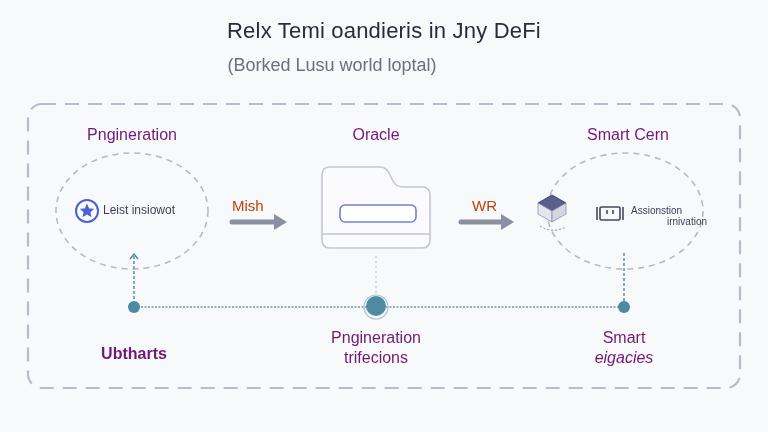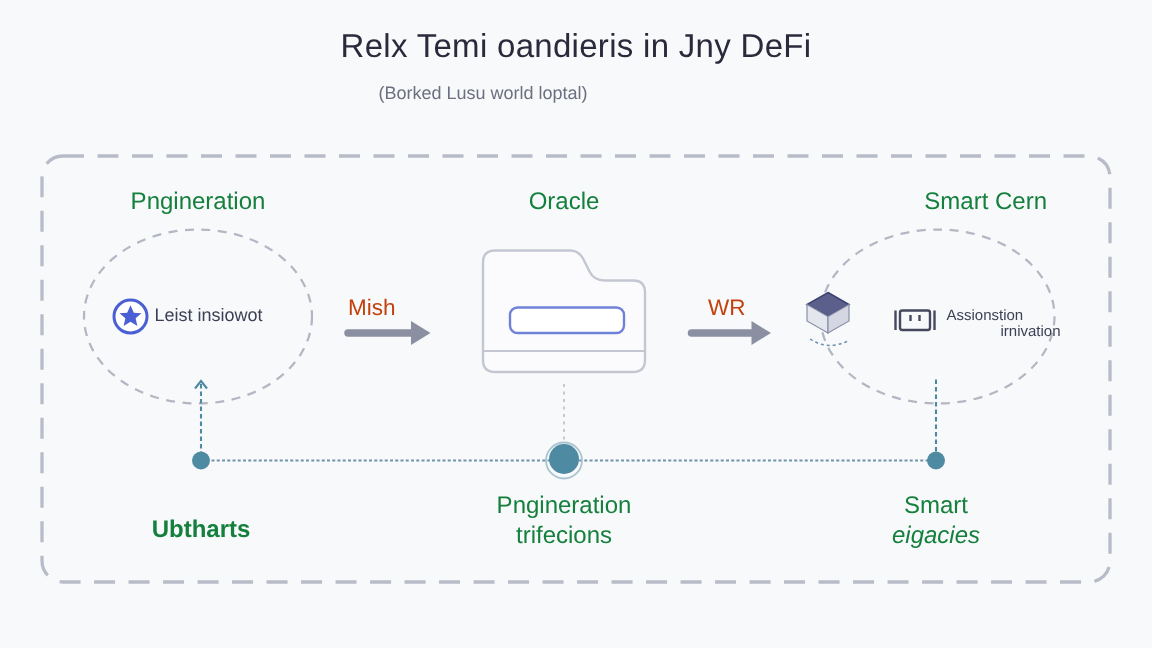--- a/index.html
+++ b/index.html
@@ -9,24 +9,24 @@
       font-family: "Liberation Sans", "DejaVu Sans", sans-serif;
       position: relative;
       color: #33334a;
     }
     .title {
       position: absolute; left: 0; top: 18px; width: 768px;
       text-align: center; font-size: 22px; color: #2a2a3c; letter-spacing: 0.2px;
     }
     .subtitle {
       position: absolute; left: 0; top: 55px; width: 644px;
-      text-align: center; font-size: 12px; color: #6c6f80;
+      text-align: center; font-size: 18px; color: #6c6f80; padding-left: 10px;
     }
     svg.diagram { position: absolute; left: 0; top: 0; }
-    .lbl { position: absolute; font-size: 16px; color: #15803d; text-align: center; }
+    .lbl { position: absolute; font-size: 16px; color: #701a75; text-align: center; }
     .lbl-small { position: absolute; font-size: 11px; color: #3d3f56; line-height: 11px; }
     .arrow-lbl { position: absolute; font-size: 15px; color: #c2410c; }
   </style>
 </head>
 <body>
 
 <div class="title">Relx Temi oandieris in Jny DeFi</div>
 <div class="subtitle">(Borked Lusu world loptal)</div>
 
 <svg class="diagram" width="768" height="432" viewBox="0 0 768 432">
@@ -82,21 +82,21 @@
   <line x1="134" y1="307" x2="624" y2="307" stroke="#6f93a8" stroke-width="1.3" stroke-dasharray="2 1.5"></line>
 
   <circle cx="134" cy="307" r="6" fill="#4f8aa3"></circle>
   <circle cx="376" cy="307" r="12" fill="none" stroke="#a9c4d1" stroke-width="1.2"></circle>
   <circle cx="376" cy="306" r="10" fill="#4f8aa3"></circle>
   <circle cx="624" cy="307" r="6" fill="#4f8aa3"></circle>
 </svg>
 
 <div class="lbl" style="left:62px; top:126px; width:140px;">Pngineration</div>
 <div class="lbl" style="left:306px; top:126px; width:140px;">Oracle</div>
-<div class="lbl" style="left:558px; top:126px; width:140px;text-align:right;">Smart Cern</div>
+<div class="lbl" style="left:558px; top:126px; width:140px;">Smart Cern</div>
 
 <div class="lbl-small" style="left:103px; top:205px; font-size:12px;">Leist insiowot</div>
 <div class="lbl-small" style="left:631px; top:205px; font-size:10px;">Assionstion</div>
 <div class="lbl-small" style="left:631px; top:216px; font-size:10px;margin-left:36px;">irnivation</div>
 
 <div class="arrow-lbl" style="left:232px; top:197px;">Mish</div>
 <div class="arrow-lbl" style="left:472px; top:197px;">WR</div>
 
 <div class="lbl" style="left:64px; top:345px; width:140px;font-weight:bold;">Ubtharts</div>
 <div class="lbl" style="left:306px; top:329px; width:140px;">Pngineration</div>

